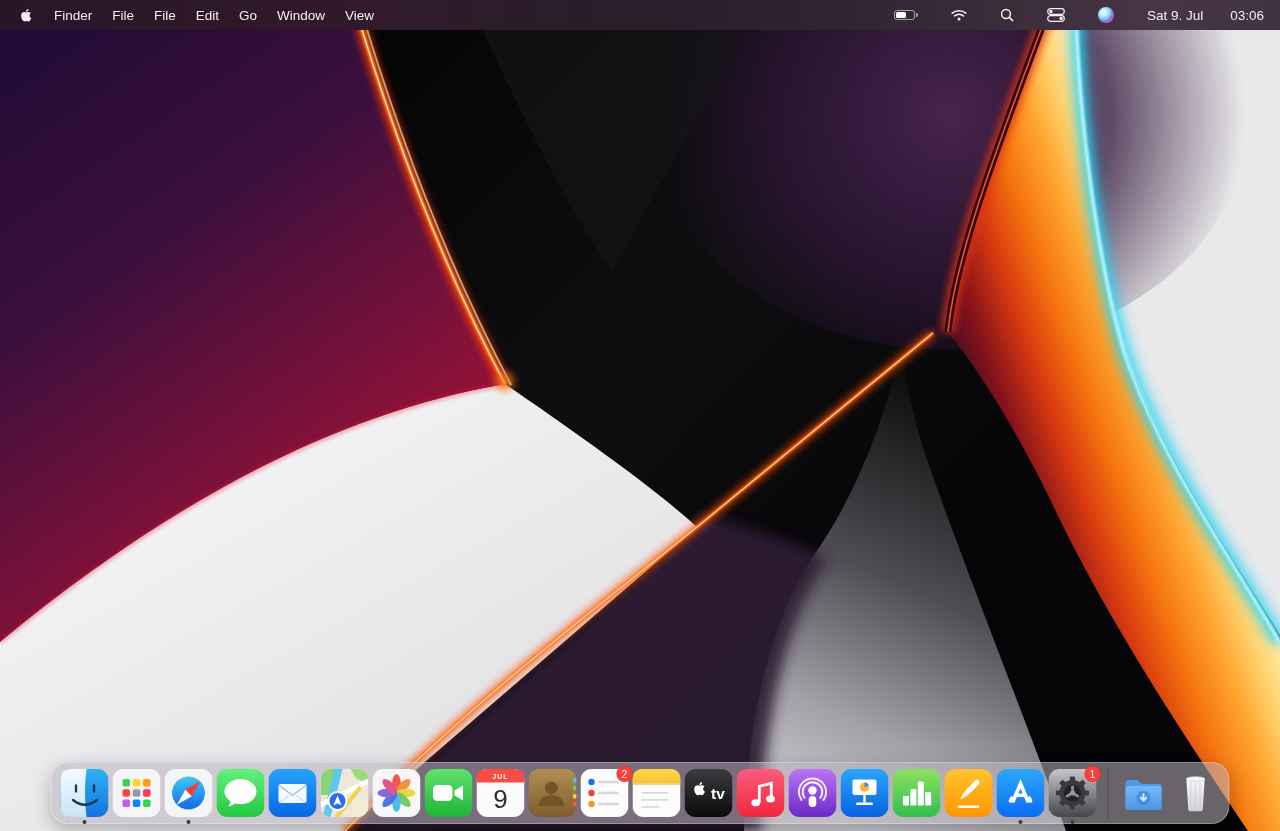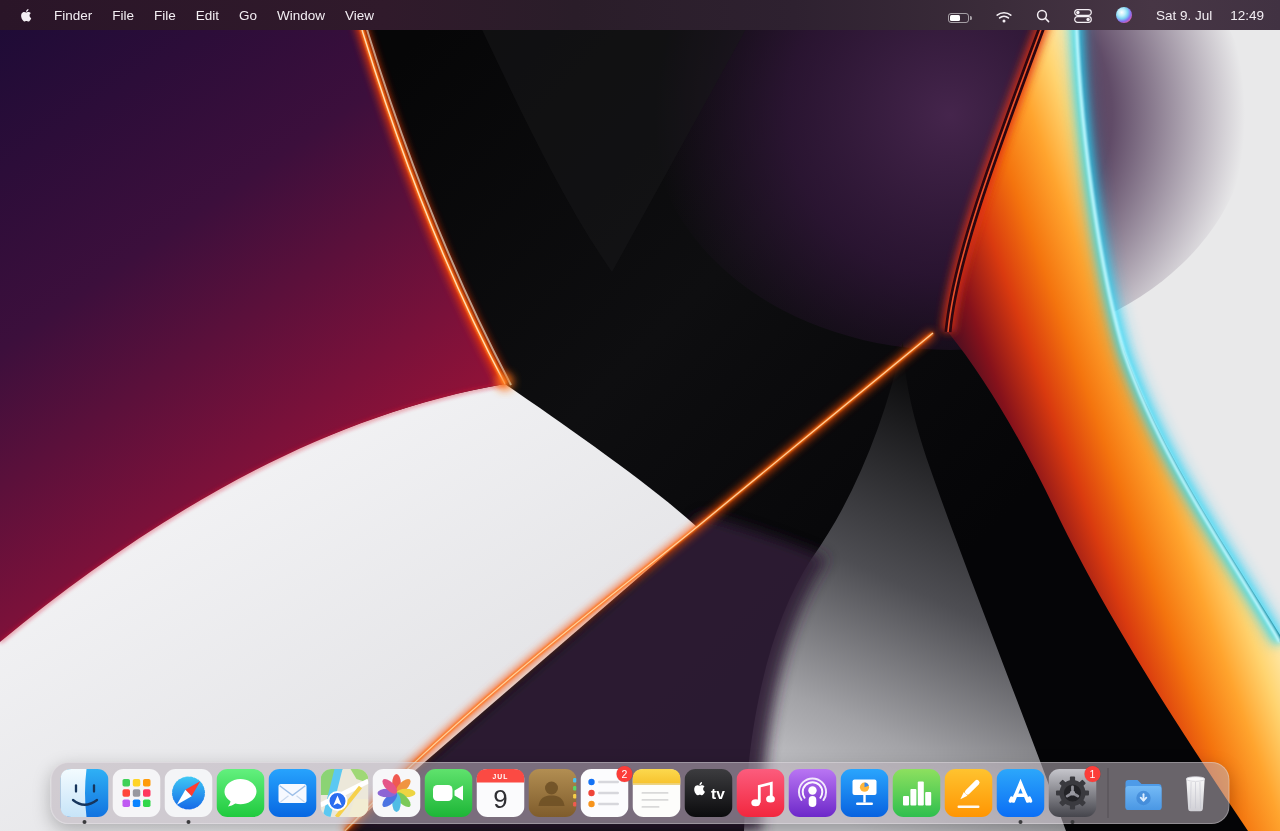--- a/index.html
+++ b/index.html
@@ -7,21 +7,21 @@
        font-family:"Liberation Sans",sans-serif;background:#e9e9ea;-webkit-font-smoothing:antialiased}
   #wallpaper{position:absolute;inset:0;width:1280px;height:831px;display:block}
 
   
   .menubar{position:absolute;top:0;left:0;right:0;height:30px;display:flex;align-items:center;
     padding:0 16px;box-sizing:border-box;color:#f3eef3;font-size:13.5px;
     background:linear-gradient(90deg,#2a1528 0%,#301a2b 30%,#2a1d29 45%,#2e2130 62%,#3b2c3a 78%,#473645 90%,#413242 100%);}
   .mb-item{padding:0 10px;cursor:default;white-space:nowrap}
   .mb-item.apple{padding:0 10px 0 4px;display:flex;align-items:center}
   .mb-item.app{font-weight:400}
-  .mb-right{margin-left:auto;display:flex;align-items:flex-end;gap:24px}
+  .mb-right{margin-left:auto;display:flex;align-items:center;gap:33px}
   .mb-clock{white-space:nowrap}
   .mb-clock.date{margin-right:-6px}
   .batt{display:flex;align-items:center}
   .batt-body{width:21px;height:10.5px;border:1px solid rgba(255,255,255,.55);border-radius:3px;display:flex;align-items:center;padding:1.5px;box-sizing:border-box}
   .batt-fill{width:62%;height:100%;background:#fff;border-radius:1.5px}
   .batt-nub{width:2px;height:4px;background:rgba(255,255,255,.55);border-radius:0 1.5px 1.5px 0;margin-left:1px}
   .siri-orb{width:16px;height:16px;border-radius:50%;
     background:radial-gradient(circle at 36% 34%, #ffffff 0%, #bdeffb 24%, #7fd4f2 42%, #8a6cf0 62%, #e85b9a 80%, #2f57c9 100%)}
 
   
@@ -162,21 +162,21 @@
       <path d="M9.4,9.4 L12.6,12.6" stroke="#f3eef3" stroke-width="1.5" stroke-linecap="round"></path>
     </svg>
     <svg width="18" height="14" viewBox="0 0 18 14">
       <rect x=".7" y=".7" width="16.6" height="5.6" rx="2.8" stroke="#f3eef3" stroke-width="1.2" fill="none"></rect>
       <circle cx="3.9" cy="3.5" r="1.7" fill="#f3eef3"></circle>
       <rect x=".7" y="7.7" width="16.6" height="5.6" rx="2.8" stroke="#f3eef3" stroke-width="1.2" fill="none"></rect>
       <circle cx="14.1" cy="10.5" r="1.7" fill="#f3eef3"></circle>
     </svg>
     <span class="siri-orb"></span>
     <span class="mb-clock date">Sat 9. Jul</span>
-    <span class="mb-clock">12:49</span>
+    <span class="mb-clock">03:06</span>
   </div>
 </div>
 
 <div class="dock">
 
   <div class="slot">
     <svg width="48" height="48" viewBox="0 0 48 48">
       <defs>
         <linearGradient id="fR" x1="0" y1="0" x2="0" y2="1">
             <stop offset="0" stop-color="#2fb0f5"></stop>

